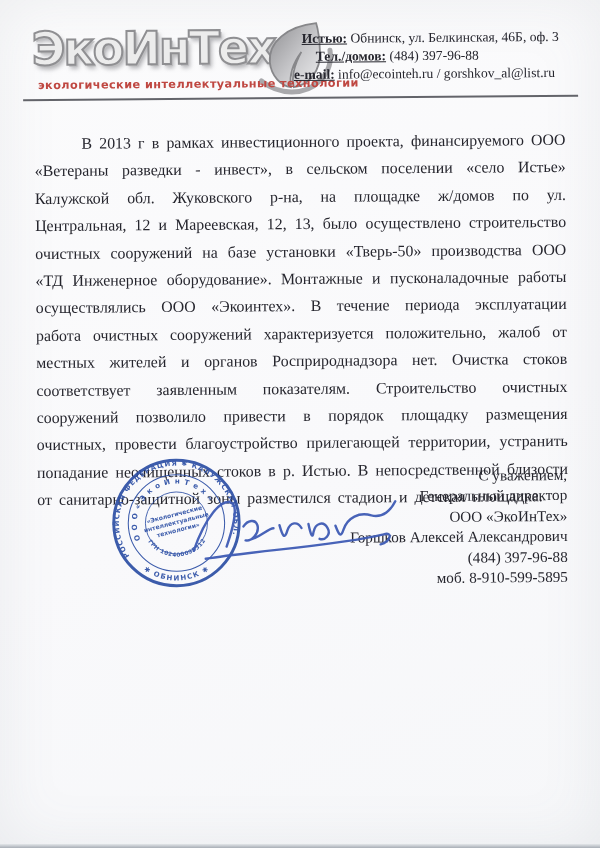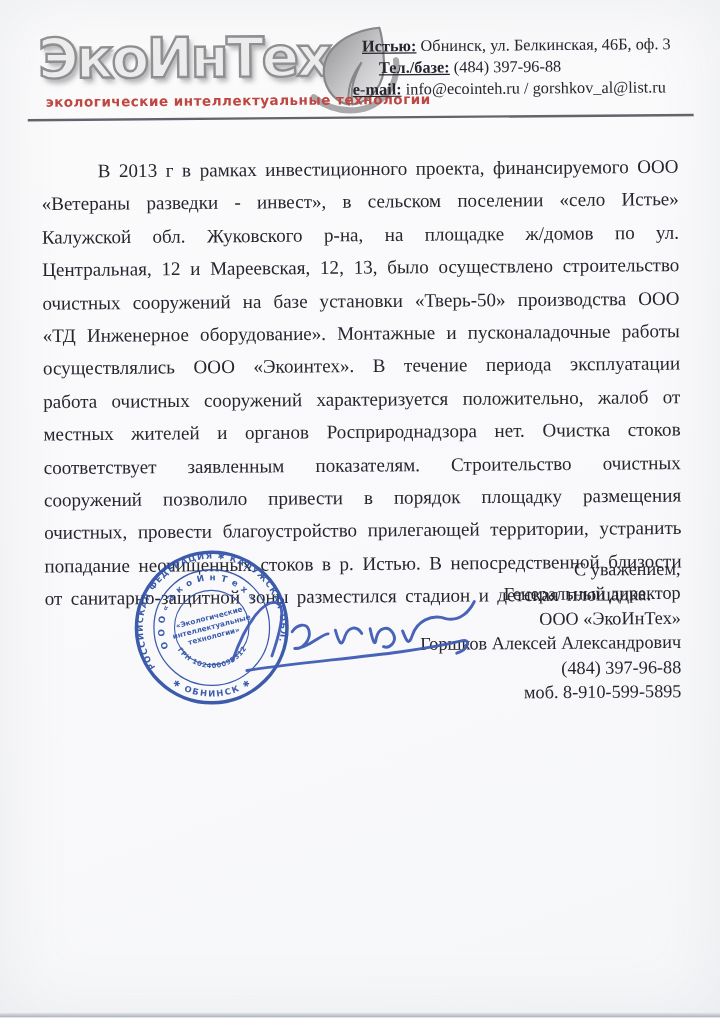--- a/index.html
+++ b/index.html
@@ -79,21 +79,21 @@
           </linearGradient>
         </defs>
         <path d="M 16 86 C 40 106 76 108 98 86 C 110 74 114 58 112 44" fill="none" stroke="#a9a9ac" stroke-width="7" stroke-linecap="round"></path>
         <path d="M 93 6 C 52 10 26 32 28 60 C 29.5 80 44 93 57 95 C 55 81 59 63 72 46 C 61 66 58 82 61 95 C 83 92 99 72 98 46 C 97.5 30 95.5 14 93 6 Z" fill="url(#leafG)" stroke="#87878a" stroke-width="2.5"></path>
       </svg>
       <div class="tagline">экологические интеллектуальные технологии</div>
     </div>
 
     <div class="contacts">
       <div class="row r1"><span class="lbl">Истью:</span><span> Обнинск, ул. Белкинская, 46Б, оф. 3</span></div>
-      <div class="row r2"><span class="lbl">Тел./базе:</span><span> (484) 397-96-88</span></div>
+      <div class="row r2"><span class="lbl">Тел./домов:</span><span> (484) 397-96-88</span></div>
       <div class="row r3"><span class="lbl">e-mail:</span><span> info@ecointeh.ru / gorshkov_al@list.ru</span></div>
     </div>
 
     <div class="divider"></div>
 
     <div class="body-text">В 2013 г в рамках инвестиционного проекта, финансируемого ООО «Ветераны разведки - инвест», в сельском поселении «село Истье» Калужской обл. Жуковского р-на, на площадке ж/домов по ул. Центральная, 12 и Мареевская, 12, 13, было осуществлено строительство очистных сооружений на базе установки «Тверь-50» производства ООО «ТД Инженерное оборудование». Монтажные и пусконаладочные работы осуществлялись ООО «Экоинтех». В течение периода эксплуатации работа очистных сооружений характеризуется положительно, жалоб от местных жителей и органов Росприроднадзора нет. Очистка стоков соответствует заявленным показателям. Строительство очистных сооружений позволило привести в порядок площадку размещения очистных, провести благоустройство прилегающей территории, устранить попадание неочищенных стоков в р. Истью. В непосредственной близости от санитарно-защитной зоны разместился стадион и детская площадка.</div>
 
     <div class="sig-text">
       <div>С уважением,</div>
       <div>Генеральный директор</div>

